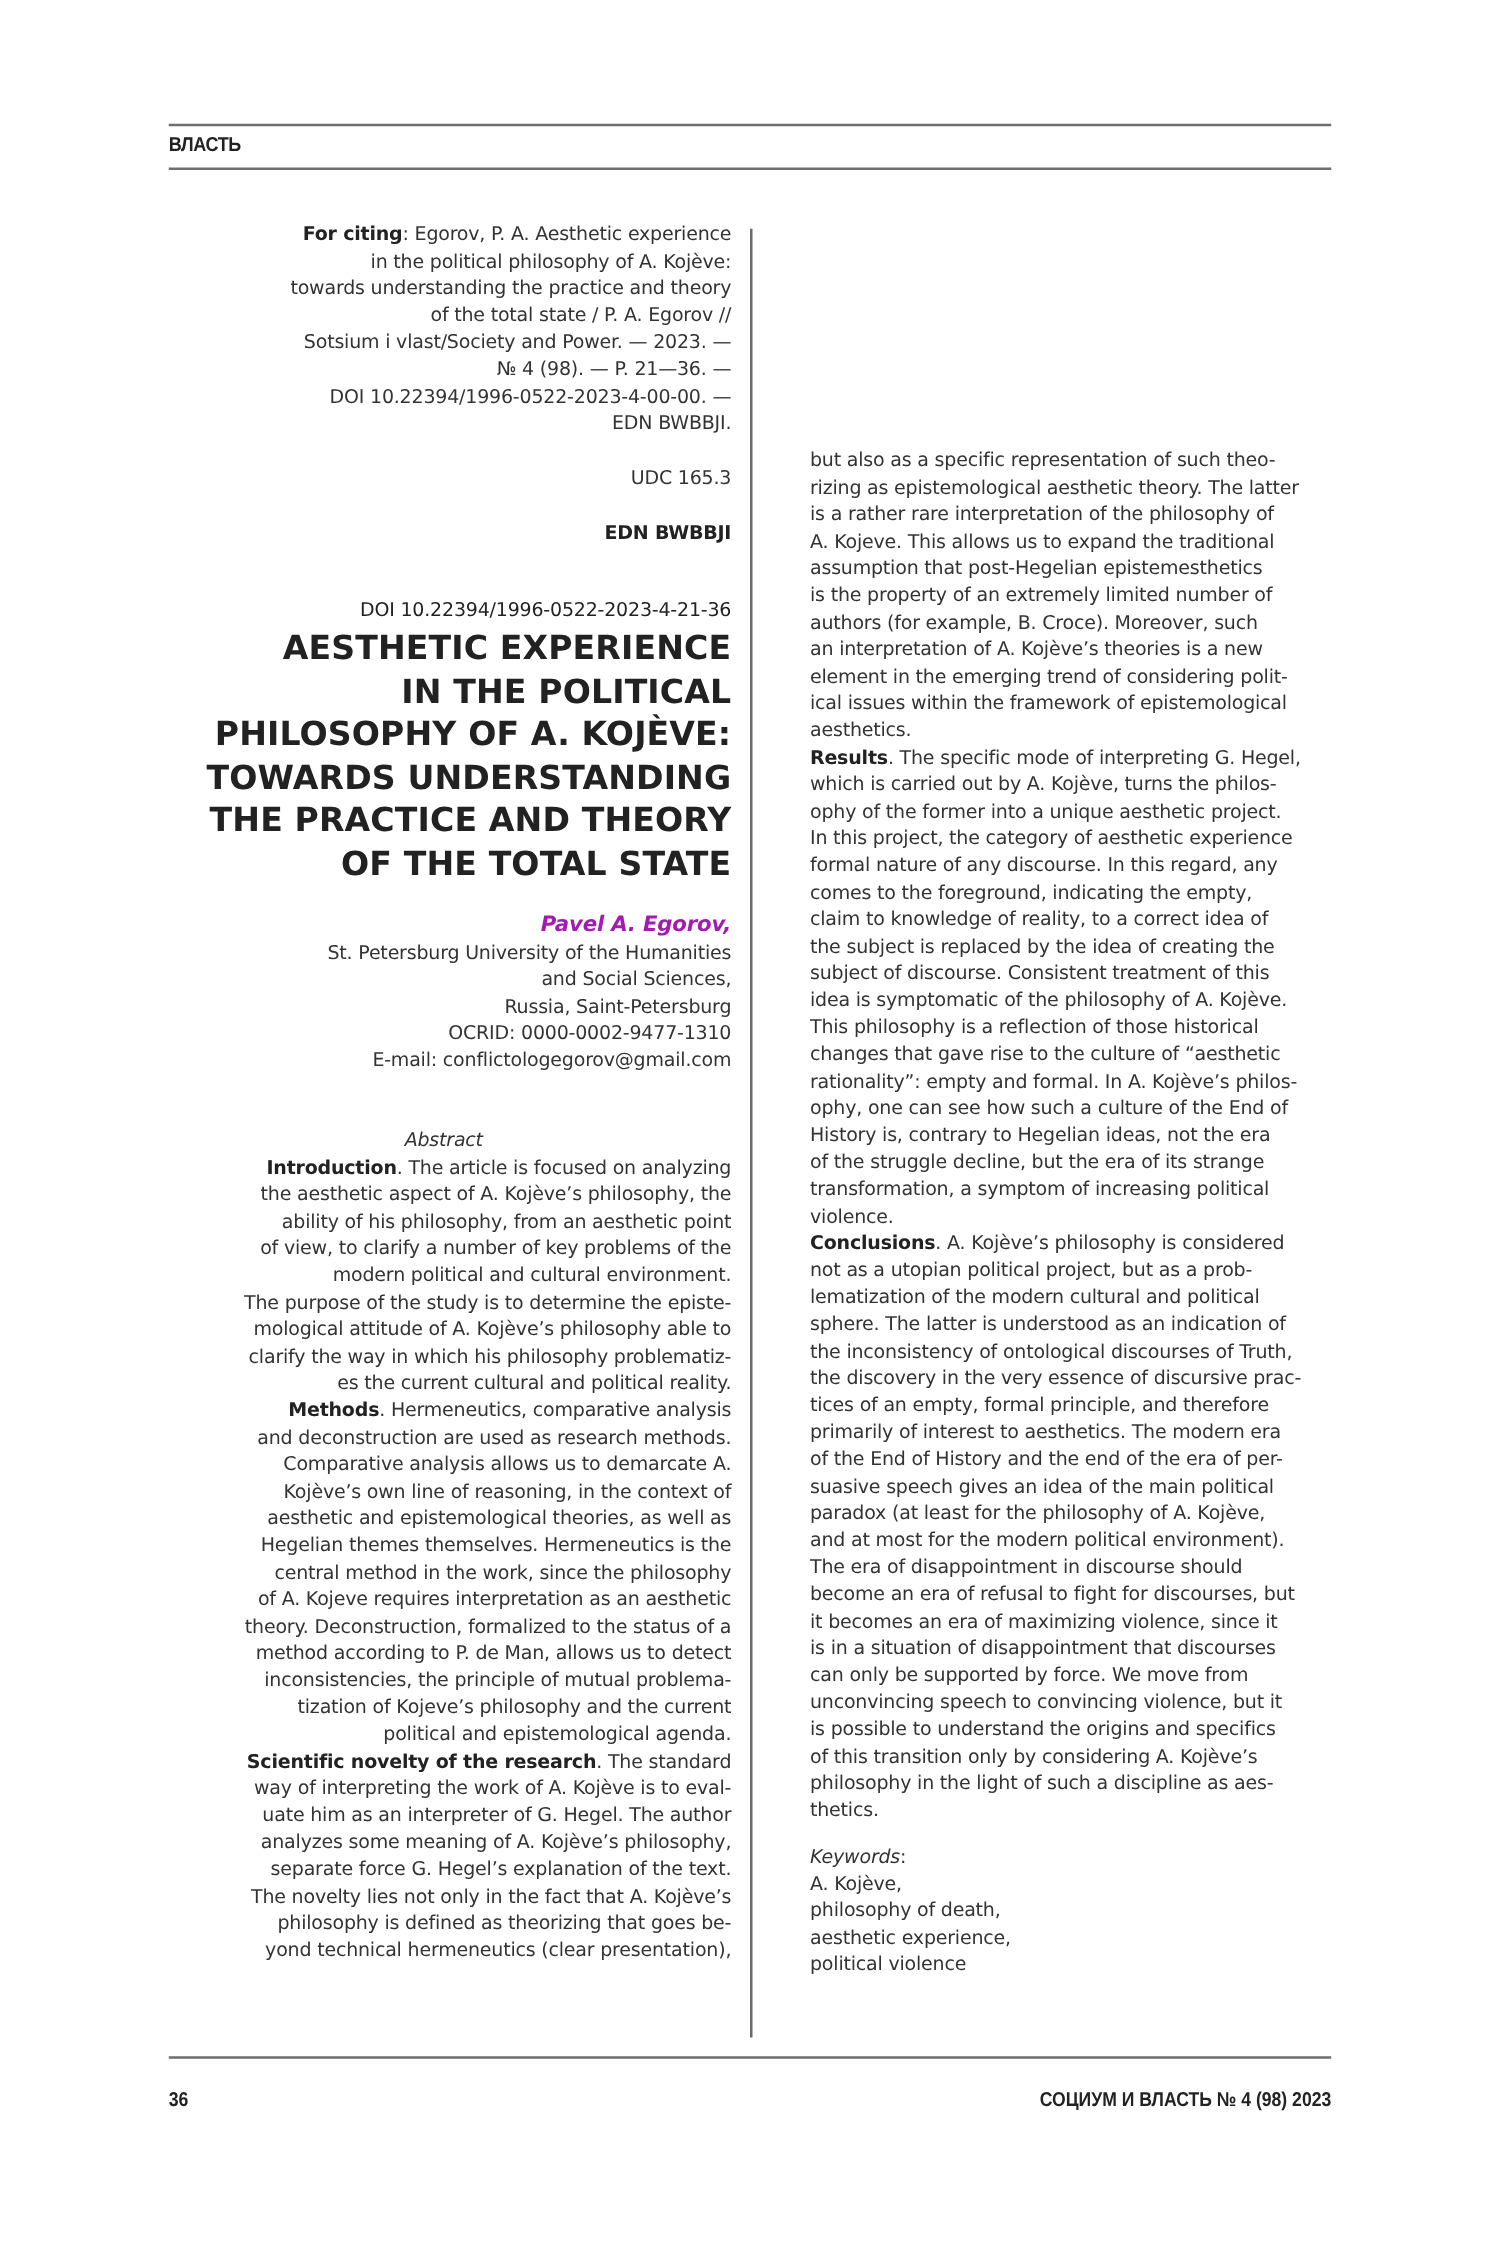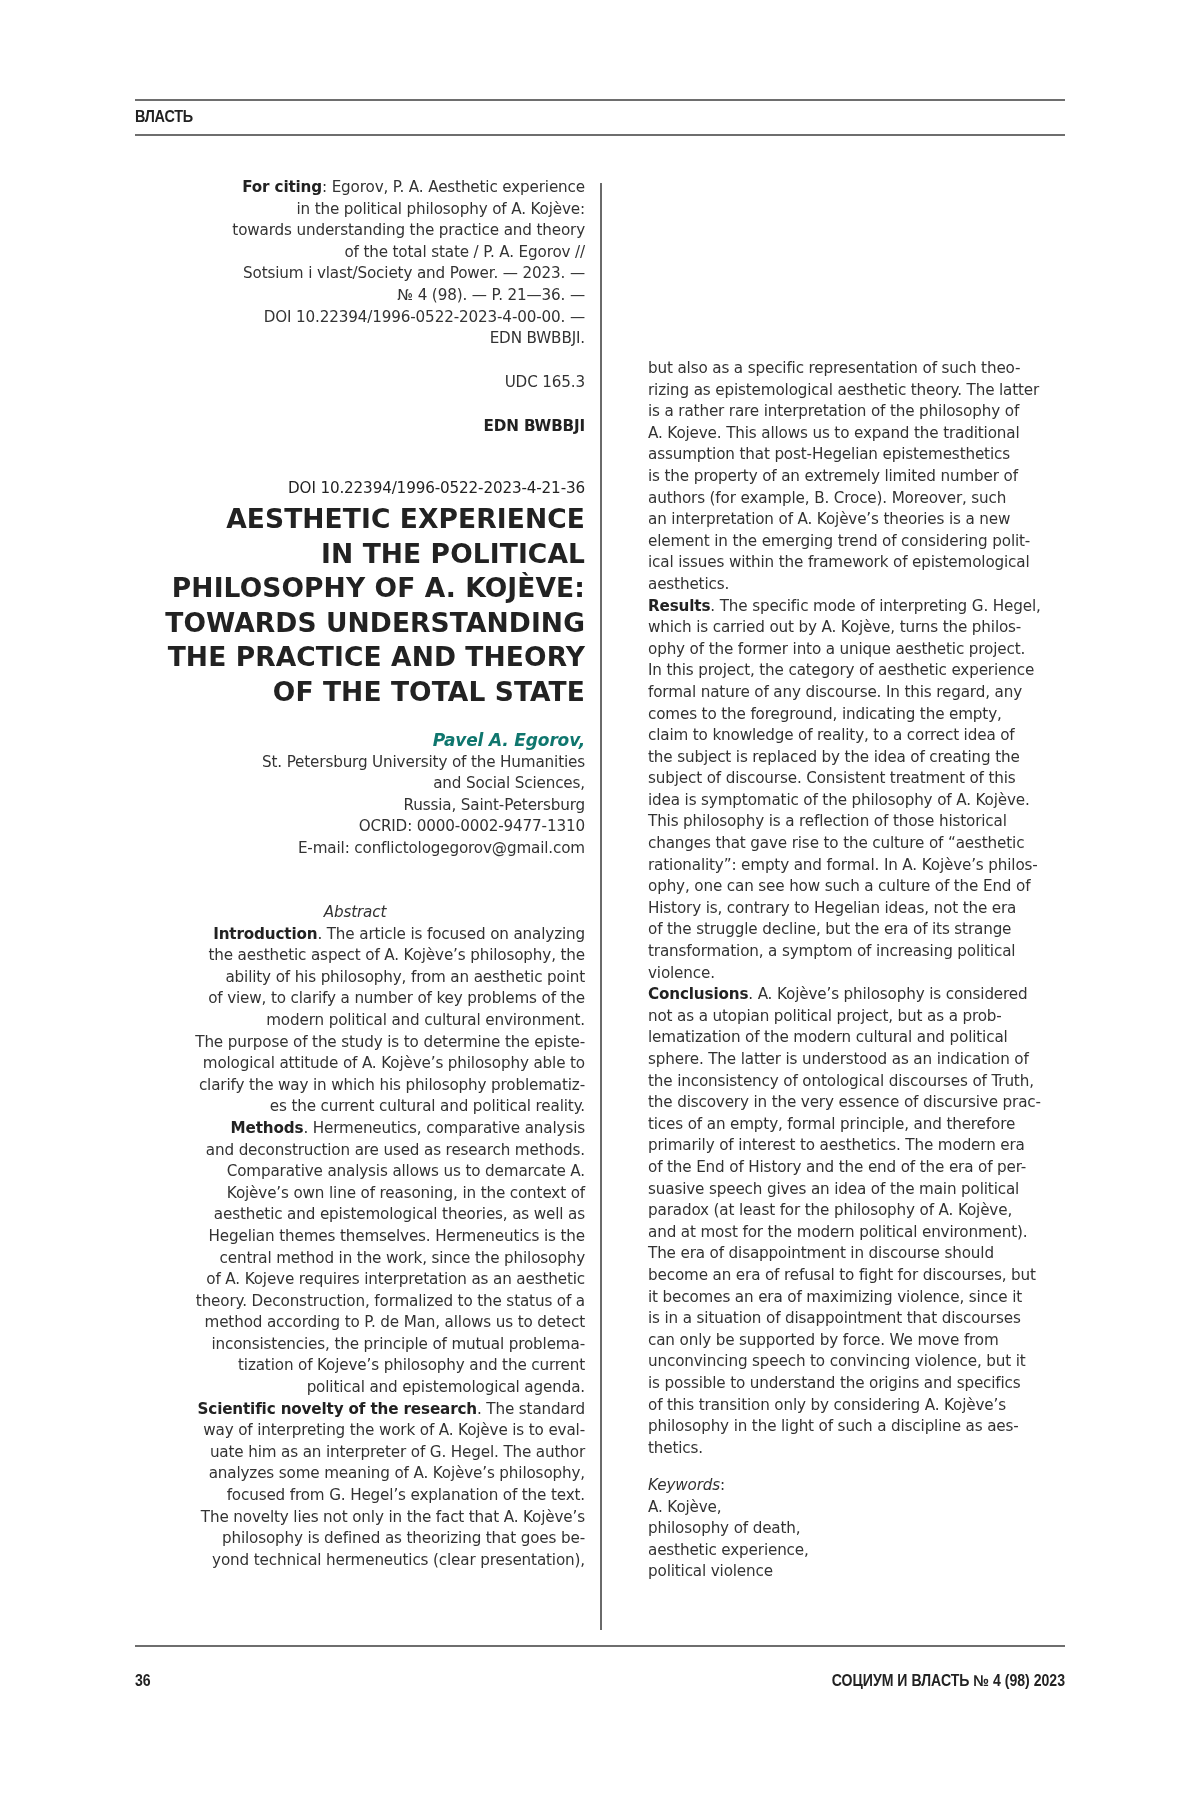--- a/index.html
+++ b/index.html
@@ -68,21 +68,21 @@
       width: 460px;
       text-align: right;
       font-weight: bold;
       font-size: 26.5px;
       line-height: 34.6px;
       color: #222;
       letter-spacing: 0.1px;
     }
 
     .author-block { top: 730px; }
-    .author-name { font-weight: bold; font-style: italic; font-size: 17px; color: #0f766e; }
+    .author-name { font-weight: bold; font-style: italic; font-size: 17px; color: #a21caf; }
 
     .abstract-block { top: 902px; }
     .abstract-label { font-style: italic; text-align: center; }
     .bold-label { font-weight: bold; color: #222; }
 
     .right-col {
       position: absolute;
       left: 648px;
       width: 460px;
       text-align: left;
@@ -187,21 +187,21 @@
   <span class="line">theory. Deconstruction, formalized to the status of a</span>
   <span class="line">method according to P. de Man, allows us to detect</span>
   <span class="line">inconsistencies, the principle of mutual problema-</span>
   <span class="line">tization of Kojeve’s philosophy and the current</span>
   <span class="line">political and epistemological agenda.</span>
 
   <span class="line"><span class="bold-label">Scientific novelty of the research</span><span>. The standard</span></span>
   <span class="line">way of interpreting the work of A. Kojève is to eval-</span>
   <span class="line">uate him as an interpreter of G. Hegel. The author</span>
   <span class="line">analyzes some meaning of A. Kojève’s philosophy,</span>
-  <span class="line">focused from G. Hegel’s explanation of the text.</span>
+  <span class="line">separate force G. Hegel’s explanation of the text.</span>
   <span class="line">The novelty lies not only in the fact that A. Kojève’s</span>
   <span class="line">philosophy is defined as theorizing that goes be-</span>
   <span class="line">yond technical hermeneutics (clear presentation),</span>
 </div>
 
 <div class="right-col right-text">
   <span class="line">but also as a specific representation of such theo-</span>
   <span class="line">rizing as epistemological aesthetic theory. The latter</span>
   <span class="line">is a rather rare interpretation of the philosophy of</span>
   <span class="line">A. Kojeve. This allows us to expand the traditional</span>

